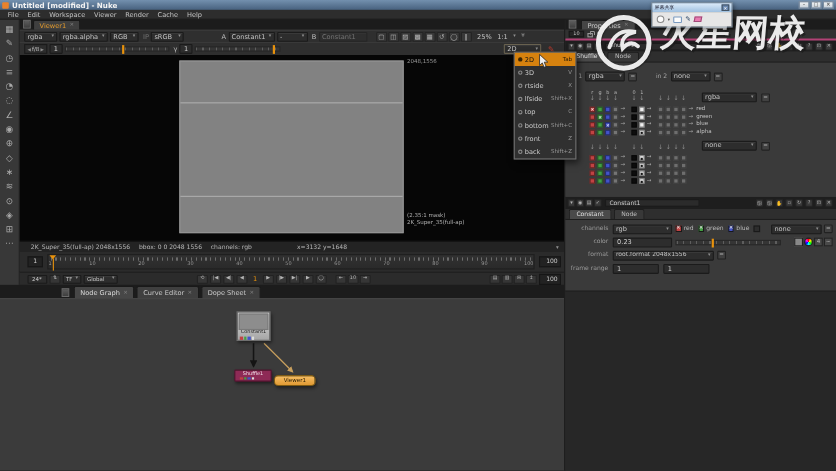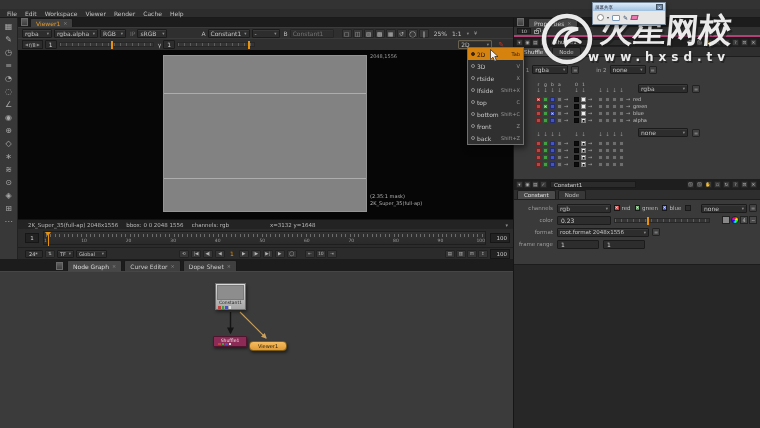--- a/index.html
+++ b/index.html
@@ -142,20 +142,29 @@
 #wm-logo{position:absolute;left:24px;top:4px;filter:drop-shadow(1.5px 1.5px 0 rgba(25,25,25,.5));}
 #wm-brand{position:absolute;left:84px;top:0;font-size:33px;font-weight:bold;transform:skewX(-5deg);text-shadow:2px 2px 0 rgba(25,25,25,.6);white-space:nowrap;}
 #wm-url{position:absolute;left:72px;top:42px;font-size:12px;font-weight:bold;letter-spacing:5px;text-shadow:1.5px 1.5px 0 rgba(25,25,25,.6);white-space:nowrap;}
 #cursor{position:absolute;left:490px;top:49px;z-index:70;}
 </style>
 </head>
 <body>
 
 <div id="stage">
 
+  <div id="titlebar">
+    <span id="app-icon"></span>
+    <span id="title-text">Untitled [modified] - Nuke</span>
+    <span id="win-btns">
+      <span class="win-btn">–</span>
+      <span class="win-btn">□</span>
+      <span class="win-btn">✕</span>
+    </span>
+  </div>
 
   <div id="menubar">
       <span class="menu-item">File</span>
       <span class="menu-item">Edit</span>
       <span class="menu-item">Workspace</span>
       <span class="menu-item">Viewer</span>
       <span class="menu-item">Render</span>
       <span class="menu-item">Cache</span>
       <span class="menu-item">Help</span>
     </div>
@@ -737,20 +746,19 @@
   </div>
 
   <div id="watermark">
     <svg id="wm-logo" width="54" height="54" viewBox="0 0 54 54">
       <g fill="none" stroke="rgba(250,250,250,0.93)">
         <circle cx="27" cy="27" r="23" stroke-width="4.5"></circle>
         <path d="M 14 31 Q 20 13 38 17 Q 23 20 26 32 Q 33 24 40 30" stroke-width="3.5" stroke-linecap="round"></path>
       </g>
     </svg>
     <span id="wm-brand">火星网校</span>
-    <span id="wm-url">www.hxsd.tv</span>
   </div>
 
   <svg id="cursor" width="9" height="13" viewBox="0 0 9 13">
     <path d="M0.5,0.5 L0.5,10.5 L3,8.2 L4.6,12.2 L6.4,11.4 L4.8,7.5 L8,7.5 Z" fill="#f0f0f0" stroke="#222" stroke-width="0.7"></path>
   </svg>
 
 </div>
 
 </body></html>

